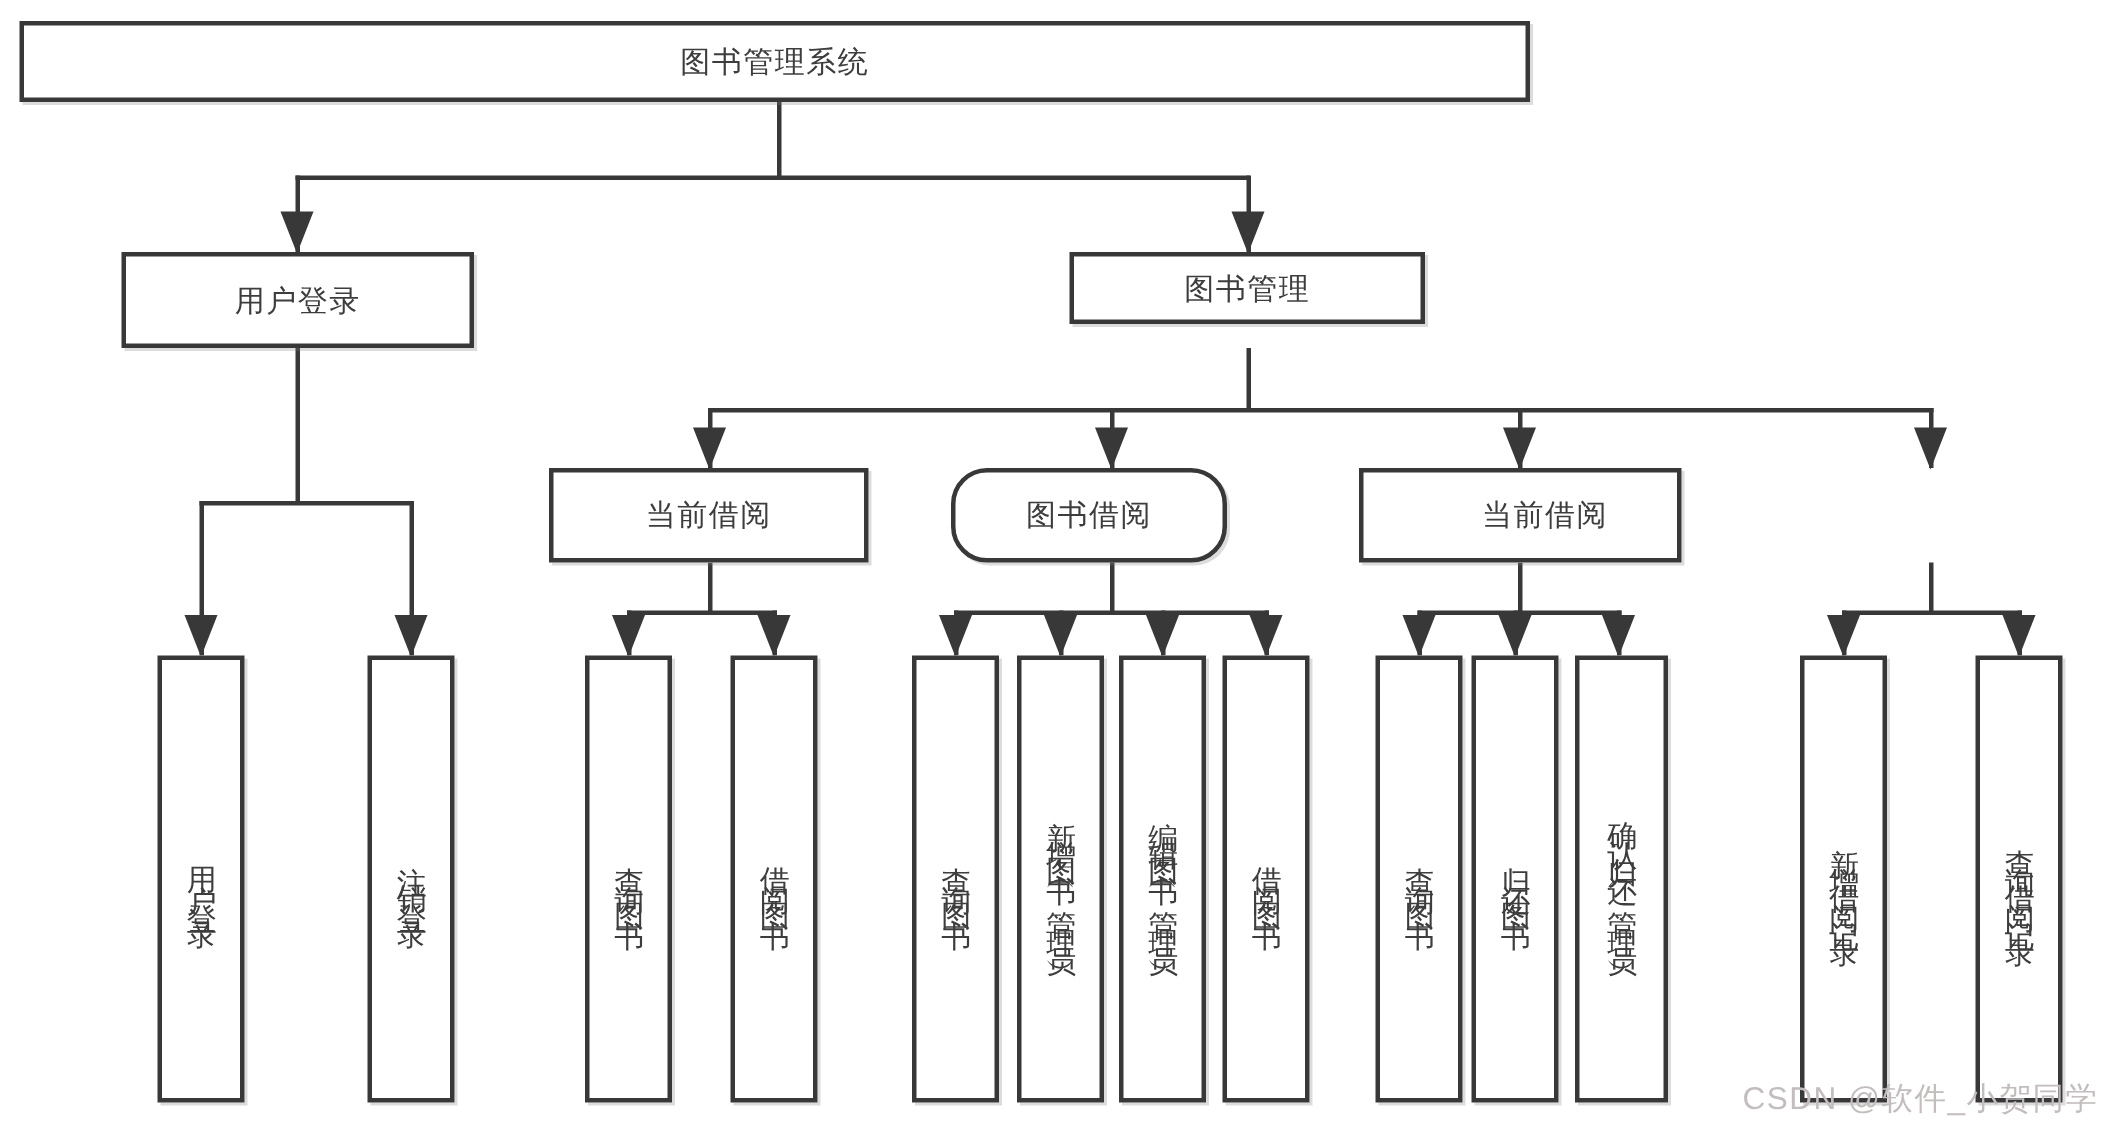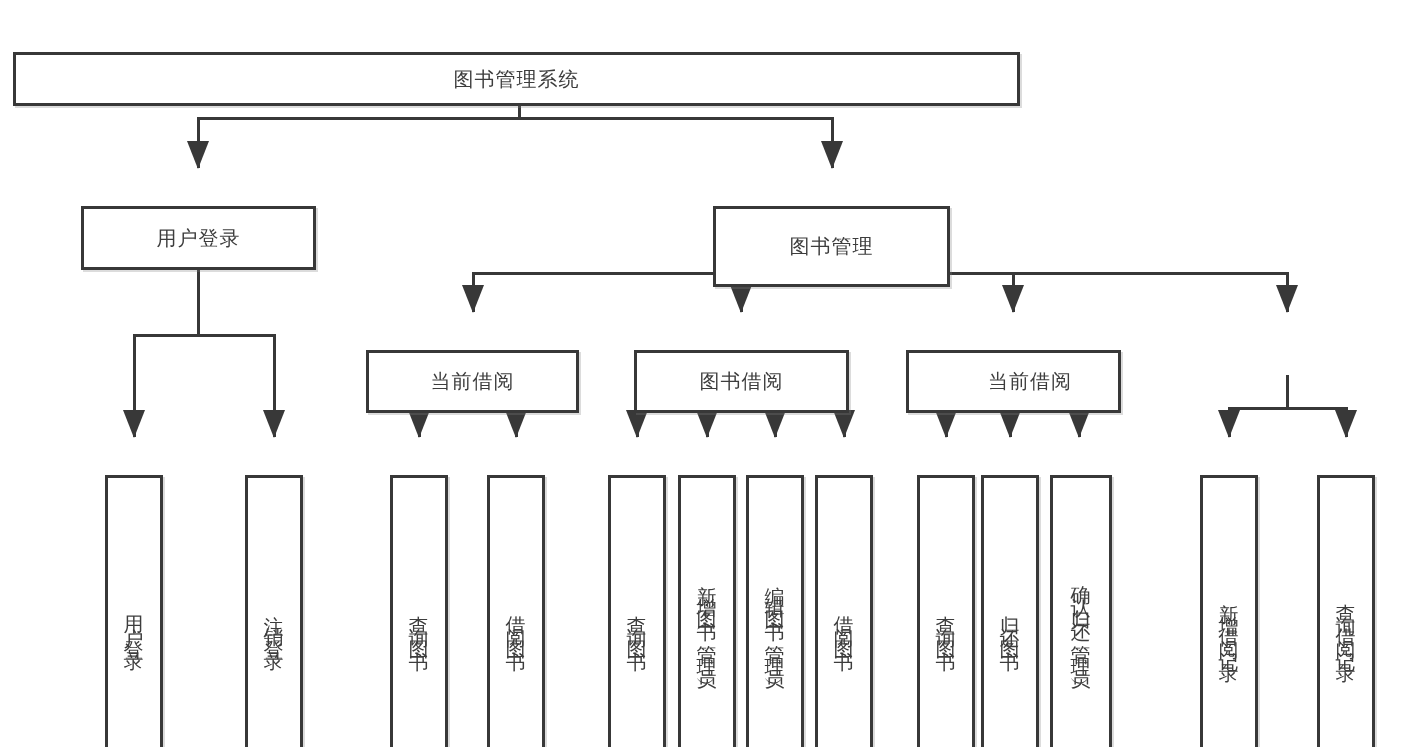--- a/index.html
+++ b/index.html
@@ -21,21 +21,20 @@
     border: 3px solid #383838;
     background: #ffffff;
     display: flex;
     align-items: center;
     justify-content: center;
     color: #3d3d3d;
     font-size: 20px;
     letter-spacing: 1px;
     box-shadow: 2px 2px 0 rgba(130,130,130,0.28);
     z-index: 2;
-    margin-top: 38px;
   }
   .vbox span {
     writing-mode: vertical-rl;
     text-orientation: mixed;
     letter-spacing: 12px;
     line-height: 1;
   }
   .hl {
     position: absolute;
     height: 3px;
@@ -73,28 +72,28 @@
 
 <div id="canvas">
 
   <div class="box" style="left:13px; top:14px; width:1007px; height:54px;">
     <span>图书管理系统</span>
   </div>
 
   <div class="box" style="left:81px; top:168px; width:235px; height:64px;">
     <span>用户登录</span>
   </div>
-  <div class="box" style="left:713px; top:168px; width:237px; height:81px;">
+  <div class="box" style="left:713px; top:168px; width:237px; height:48px;">
     <span>图书管理</span>
   </div>
 
   <div class="box" style="left:366px; top:312px; width:213px; height:63px;">
     <span>当前借阅</span>
   </div>
-  <div class="box" style="left:634px; top:312px; width:215px; height:63px;">
+  <div class="box" style="left:634px; top:312px; width:184px; height:63px;border-radius:24px;">
     <span>图书借阅</span>
   </div>
   <div class="box" style="left:906px; top:312px; width:215px; height:63px;padding-left:33px;">
     <span>当前借阅</span>
   </div>
 
   <div class="box vbox" style="left:105px; top:437px; width:58px; height:298px;">
     <span>用户登录</span>
   </div>
   <div class="box vbox" style="left:245px; top:437px; width:58px; height:298px;">
@@ -190,14 +189,15 @@
   <div class="arr" style="left:999px; top:410px;"></div>
   <div class="arr" style="left:1068px; top:410px;"></div>
 
   <div class="vl" style="left:1286px; top:375px; height:34px;"></div>
   <div class="hl" style="left:1228px; top:407px; width:120px;"></div>
   <div class="vl" style="left:1228px; top:407px; height:30px;"></div>
   <div class="vl" style="left:1345px; top:407px; height:30px;"></div>
   <div class="arr" style="left:1218px; top:410px;"></div>
   <div class="arr" style="left:1335px; top:410px;"></div>
 
+  <div id="watermark">CSDN @软件_小贺同学</div>
 
 </div>
 
 </body></html>

